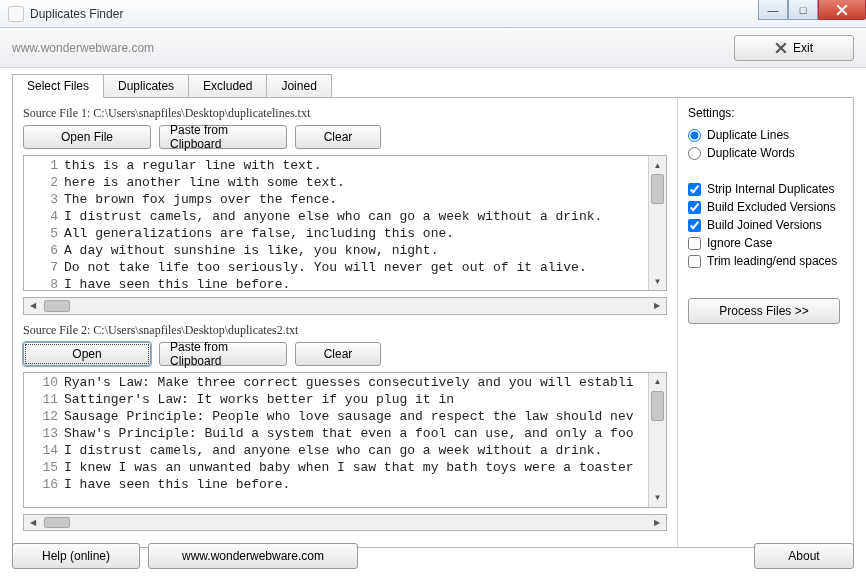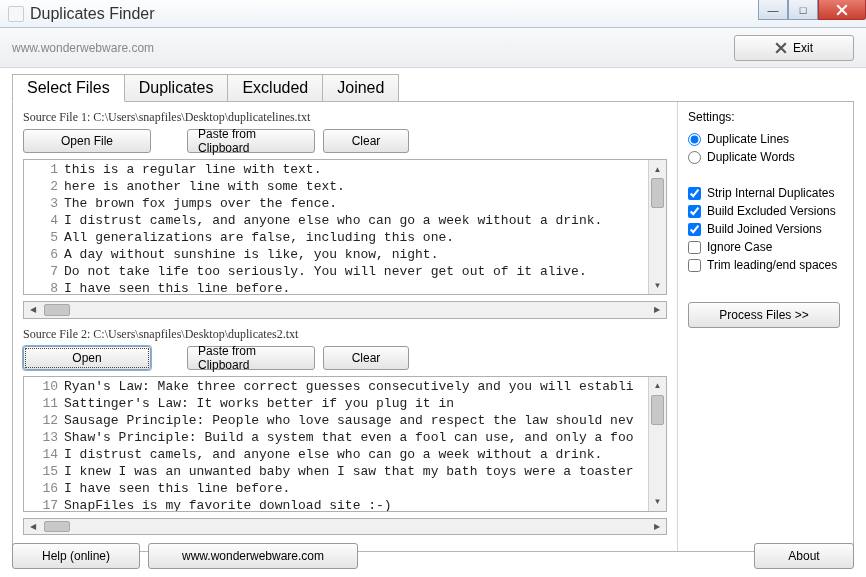--- a/index.html
+++ b/index.html
@@ -1,45 +1,45 @@
 <!DOCTYPE html>
 <html><head>
 <meta charset="utf-8">
 <style>
 * { box-sizing: border-box; margin: 0; padding: 0; }
 body { font-family: "Segoe UI", Tahoma, sans-serif; font-size: 12px; background: #fff; width: 866px; height: 577px; overflow: hidden; }
 
 .titlebar { height: 28px; background: linear-gradient(#fdfefe, #eef3f8); border-bottom: 1px solid #b8c7d8; display: flex; align-items: center; padding-left: 8px; position: relative; }
 .titlebar-icon { width: 16px; height: 16px; margin-right: 6px; display: inline-block; background: #f7f7f7; border: 1px solid #ccc; border-radius: 2px; }
-.titlebar-text { font-size: 16px; color: #333; }
+.titlebar-text { font-size: 12px; color: #333; }
 .titlebar-buttons { position: absolute; right: 0; top: 0; display: flex; }
 .tb-btn { width: 30px; height: 20px; border: 1px solid #8aa0b8; border-top: none; display: flex; align-items: center; justify-content: center; font-size: 11px; }
 .tb-min, .tb-max { background: linear-gradient(#f0f4f9,#d5e0ee); color: #333; }
 .tb-close { width: 48px; background: linear-gradient(#e67b6f,#c8402f); color: #fff; border-color: #a33; border-bottom-right-radius: 3px; }
 .tb-close svg { width: 12px; height: 12px; }
 
 .toolbar { height: 40px; background: linear-gradient(#f8f9fa,#eceef1); border-bottom: 1px solid #d0d5da; display: flex; align-items: center; padding: 0 12px; }
 .toolbar-url { color: #888; font-size: 12px; }
 .toolbar-spacer { flex: 1; }
 .exit-btn { width: 120px; height: 26px; border: 1px solid #a8a8a8; border-radius: 3px; background: linear-gradient(#fdfdfd,#e6e6e6); display: flex; align-items: center; justify-content: center; gap: 6px; cursor: pointer; }
 .exit-btn svg { width: 12px; height: 12px; }
 
 .tabs { display: flex; margin: 6px 0 0 12px; }
-.tab { border: 1px solid #b5b5b5; border-bottom: none; padding: 4px 14px; background: linear-gradient(#f9f9f9,#ececec); margin-right: -1px; position: relative; font-size: 16px; cursor: pointer; }
+.tab { border: 1px solid #b5b5b5; border-bottom: none; padding: 4px 14px; background: linear-gradient(#f9f9f9,#ececec); margin-right: -1px; position: relative; font-size: 12px; cursor: pointer; }
 .tab.active { background: #fff; z-index: 2; border-bottom: 1px solid #fff; margin-bottom: -1px; }
 .tab-panel { border: 1px solid #b5b5b5; margin: 0 12px; background: #fff; height: 451px; display: flex; }
 
 .main-col { flex: 1; padding: 8px 10px; display: flex; flex-direction: column; border-right: 1px solid #d5d5d5; min-width: 0; }
 .side-col { width: 175px; padding: 8px 10px; position: relative; }
 
 .src-label { font-size: 12px; color: #333; margin-bottom: 4px; font-family: Liberation Serif, serif; }
 .btn-row { display: flex; gap: 8px; margin-bottom: 6px; }
 .btn { height: 24px; border: 1px solid #9a9a9a; border-radius: 3px; background: linear-gradient(#fdfdfd,#e4e4e4); padding: 0 10px; font-size: 12px; min-width: 86px; cursor: pointer; display: flex; align-items: center; justify-content: center; }
 .btn.wide { width: 128px; }
-.btn.wider { width: 128px; margin-left: 28px; }
+.btn.wider { width: 128px; }
 .btn.focus { outline: 1px dotted #444; outline-offset: -3px; box-shadow: 0 0 0 1px #7eb4ea; }
 
 .code-wrap { border: 1px solid #b0b0b0; background: #fff; height: 145px; overflow: hidden; position: relative; margin-bottom: 6px; }
 .code-body { position: absolute; left: 0; right: 18px; top: 0; bottom: 0; overflow: hidden; font-family: Consolas, "Courier New", monospace; font-size: 13px; line-height: 17px; white-space: nowrap; padding-top: 1px; }
 .code-line { display: flex; }
 .gutter { width: 40px; text-align: right; padding-right: 6px; color: #888; }
 .code-text { color: #222; }
 .vscroll { position: absolute; right: 0; top: 0; bottom: 0; width: 18px; background: #f0f0f0; border-left: 1px solid #d0d0d0; }
 .vscroll-thumb { position: absolute; left: 2px; right: 2px; top: 18px; height: 30px; background: #c8c8c8; border: 1px solid #a8a8a8; border-radius: 2px; }
 .vscroll-arrow { position: absolute; left: 0; right: 0; height: 18px; display: flex; align-items: center; justify-content: center; font-size: 8px; color: #555; }
@@ -195,24 +195,20 @@
             <span class="code-text">I distrust camels, and anyone else who can go a week without a drink.</span>
           </div>
           <div class="code-line">
             <span class="gutter">15</span>
             <span class="code-text">I knew I was an unwanted baby when I saw that my bath toys were a toaster</span>
           </div>
           <div class="code-line">
             <span class="gutter">16</span>
             <span class="code-text">I have seen this line before.</span>
           </div>
-          <div class="code-line">
-            <span class="gutter">17</span>
-            <span class="code-text">SnapFiles is my favorite download site :-)</span>
-          </div>
         </div>
       <div class="vscroll">
         <div class="vscroll-arrow up">▲</div>
         <div class="vscroll-thumb"></div>
         <div class="vscroll-arrow down">▼</div>
       </div>
     </div>
     <div class="hscroll">
       <div class="hscroll-arrow l">◀</div>
       <div class="hscroll-thumb"></div>

